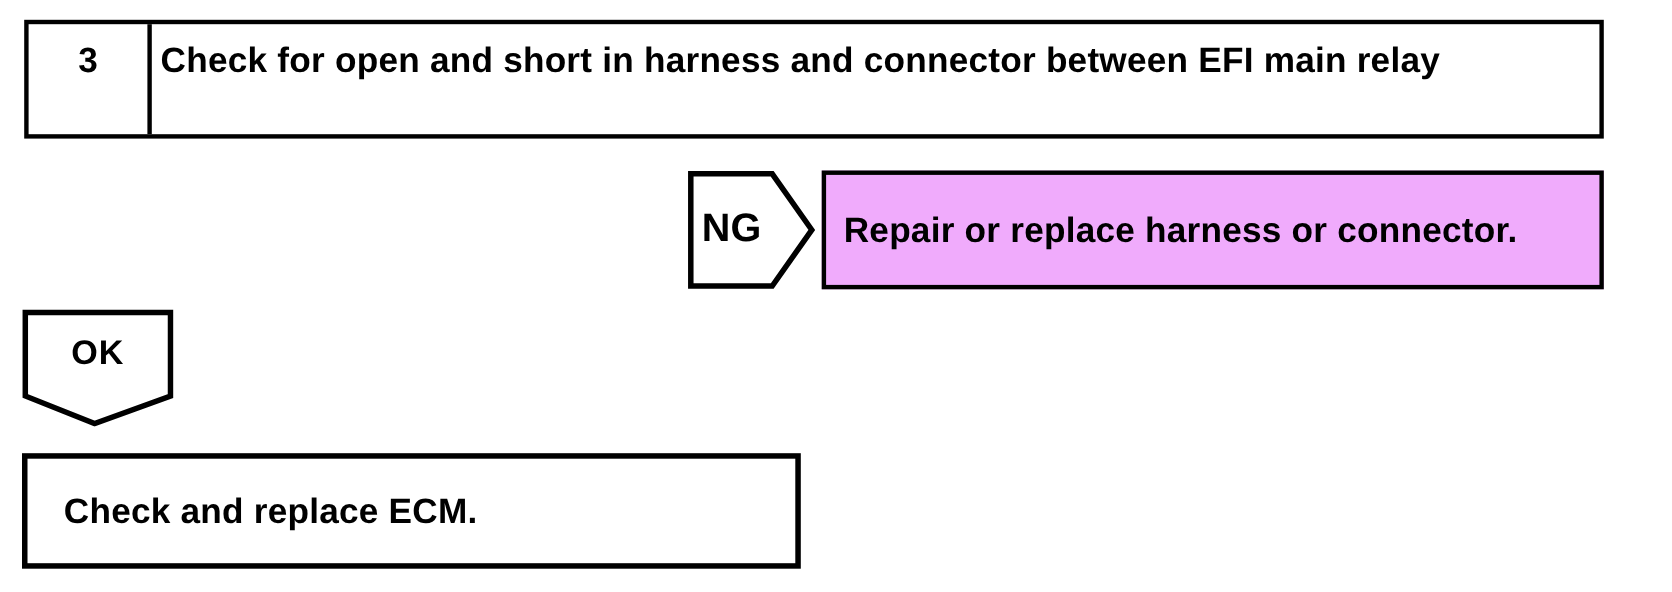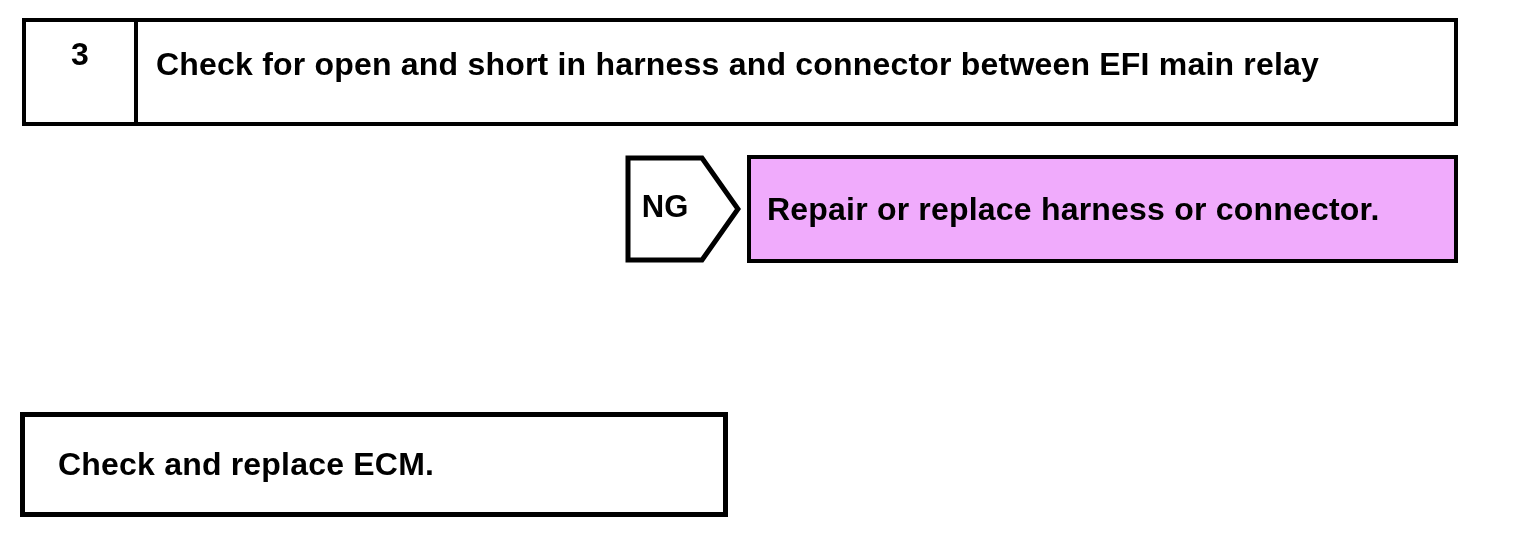--- a/index.html
+++ b/index.html
@@ -34,44 +34,43 @@
   .step-num-cell {
     width: 112px;
     flex: 0 0 112px;
     border-right: 4px solid #000;
     box-sizing: border-box;
     text-align: center;
     padding-top: 14px;
   }
   .step-text-cell {
     flex: 1;
-    padding: 13px 18px 0 18px;
+    padding: 13px 18px 0 8px;
     line-height: 38px;
     letter-spacing: 0.2px;
-    margin-top: 10px;
   }
 
   
   .ng-shape {
     left: 625px;
     top: 155px;
     width: 116px;
     height: 108px;
   }
   .ng-shape svg { display: block; }
   .ng-label {
     position: absolute;
     left: 0;
     top: 0;
     width: 80px;
     height: 104px;
     display: flex;
     align-items: center;
     justify-content: center;
-    font-size: 31px;
+    font-size: 36px;
   }
 
   
   .ng-box {
     left: 747px;
     top: 155px;
     width: 711px;
     height: 108px;
     border: 4px solid #000;
     box-sizing: border-box;
@@ -134,18 +133,24 @@
     <svg width="116" height="108" viewBox="0 0 116 108">
       <polygon points="3,3 77,3 113,54 77,105 3,105" fill="#ffffff" stroke="#000000" stroke-width="5" stroke-linejoin="miter"></polygon>
     </svg>
     <span class="ng-label">NG</span>
   </div>
 
   <div class="abs ng-box">
     <span>Repair or replace harness or connector.</span>
   </div>
 
+  <div class="abs ok-shape">
+    <svg width="138" height="107" viewBox="0 0 138 107">
+      <polygon points="3,3 135,3 135,79 66,104 3,79" fill="#ffffff" stroke="#000000" stroke-width="5" stroke-linejoin="miter"></polygon>
+    </svg>
+    <span class="ok-label">OK</span>
+  </div>
 
   <div class="abs ok-box">
     <span>Check and replace ECM.</span>
   </div>
 
 </div>
 
 </body></html>

